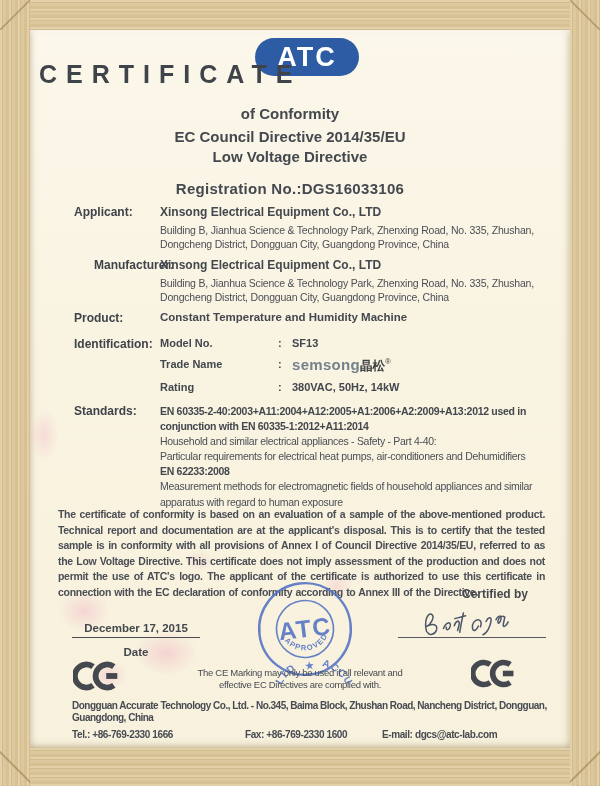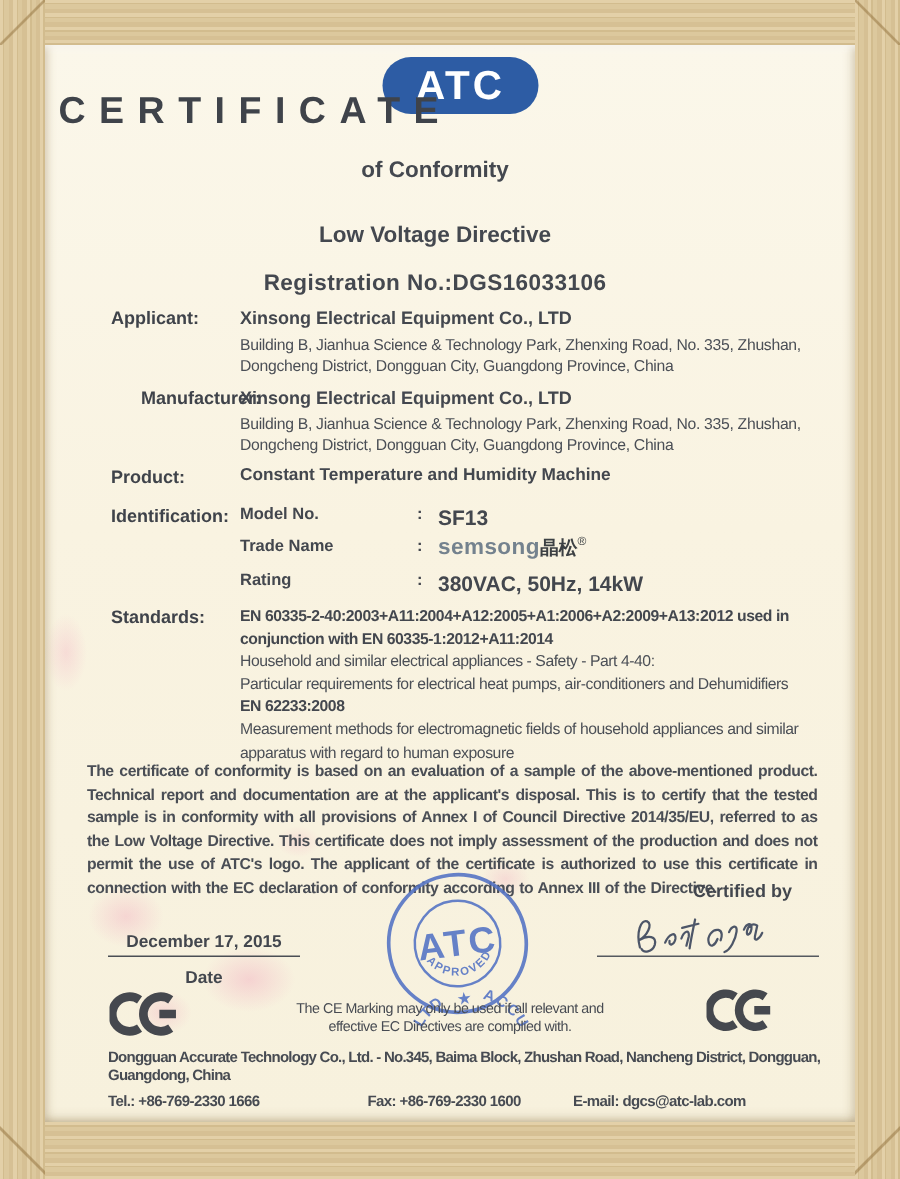--- a/index.html
+++ b/index.html
@@ -36,21 +36,21 @@
   .sub-conf{top:75px;font-size:15px;}
   .dir1{top:98px;font-size:15px;}
   .dir2{top:118px;font-size:15px;}
   .reg{top:150px;font-size:15px;letter-spacing:.3px;}
   
   .lbl{left:44px;font-size:12px;font-weight:bold;white-space:nowrap;color:#3f434a;}
   .val{left:130px;font-size:11.5px;font-weight:bold;white-space:nowrap;color:#43474e;}
   .addr{left:130px;font-size:10.5px;letter-spacing:-.2px;white-space:nowrap;color:#4b4f56;}
   .idkey{left:130px;font-size:11px;font-weight:bold;white-space:nowrap;}
   .idcolon{left:248px;font-size:11px;font-weight:bold;}
-  .idval{left:262px;font-size:14px;font-weight:bold;white-space:nowrap;}
+  .idval{left:262px;font-size:11px;font-weight:bold;white-space:nowrap;}
   .semsong-brand{color:#74828e;font-weight:bold;font-size:15px;letter-spacing:.3px;}
   .semsong-cn{color:#3c4043;font-weight:bold;font-size:12.5px;}
   .semsong-reg{color:#3c4043;font-size:8px;vertical-align:super;}
   .stds{left:130px;top:374px;width:402px;}
   .stds div{font-size:10.5px;line-height:15.1px;letter-spacing:-.3px;white-space:nowrap;color:#4b4f56;}
   .stds div.b{font-weight:bold;color:#43474e;}
   
   .para{left:28px;top:477px;width:487px;font-size:10.5px;font-weight:bold;line-height:15.5px;
         text-align:justify;letter-spacing:-.3px;word-spacing:.6px;color:#4a4e55;}
   
@@ -86,20 +86,21 @@
     <div class="abs blush" style="left:52px;top:624px;width:54px;height:42px;background:radial-gradient(closest-side,rgba(236,100,162,.18),rgba(236,100,162,0) 70%);"></div>
     <div class="abs blush" style="left:284px;top:538px;width:46px;height:36px;background:radial-gradient(closest-side,rgba(236,100,162,.16),rgba(236,100,162,0) 70%);"></div>
     <div class="abs blush" style="left:-6px;top:368px;width:40px;height:74px;background:radial-gradient(closest-side,rgba(236,100,162,.16),rgba(236,100,162,0) 70%);"></div>
     <div class="abs blush" style="left:148px;top:516px;width:42px;height:30px;background:radial-gradient(closest-side,rgba(236,100,162,.14),rgba(236,100,162,0) 70%);"></div>
 
     <div class="abs pill">
       <span>ATC</span>
     </div>
     <div class="abs cert-title">CERTIFICATE</div>
     <div class="abs hline sub-conf">of Conformity</div>
+    <div class="abs hline dir1">EC Council Directive 2014/35/EU</div>
     <div class="abs hline dir2">Low Voltage Directive</div>
     <div class="abs hline reg">Registration No.:DGS16033106</div>
 
     <div class="abs lbl" style="top:175px;">Applicant:</div>
     <div class="abs val" style="top:175px;font-size:12px;">Xinsong Electrical Equipment Co., LTD</div>
     <div class="abs addr" style="top:194px;">Building B, Jianhua Science &amp; Technology Park, Zhenxing Road, No. 335, Zhushan,</div>
     <div class="abs addr" style="top:208px;">Dongcheng District, Dongguan City, Guangdong Province, China</div>
 
     <div class="abs lbl" style="top:228px;margin-left:20px;">Manufacturer:</div>
     <div class="abs val" style="top:228px;font-size:12px;">Xinsong Electrical Equipment Co., LTD</div>

